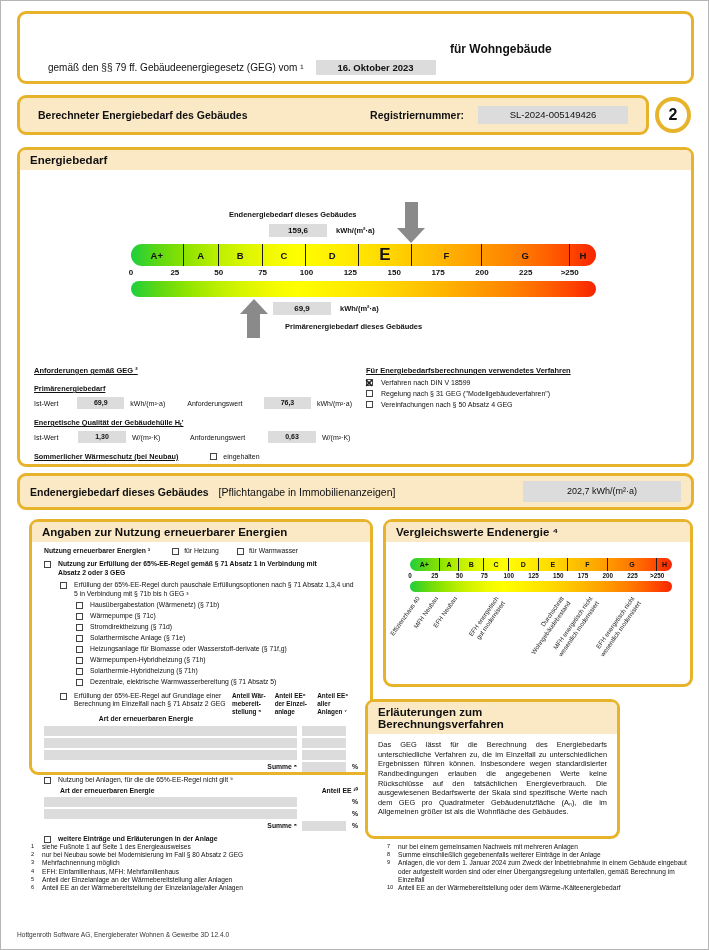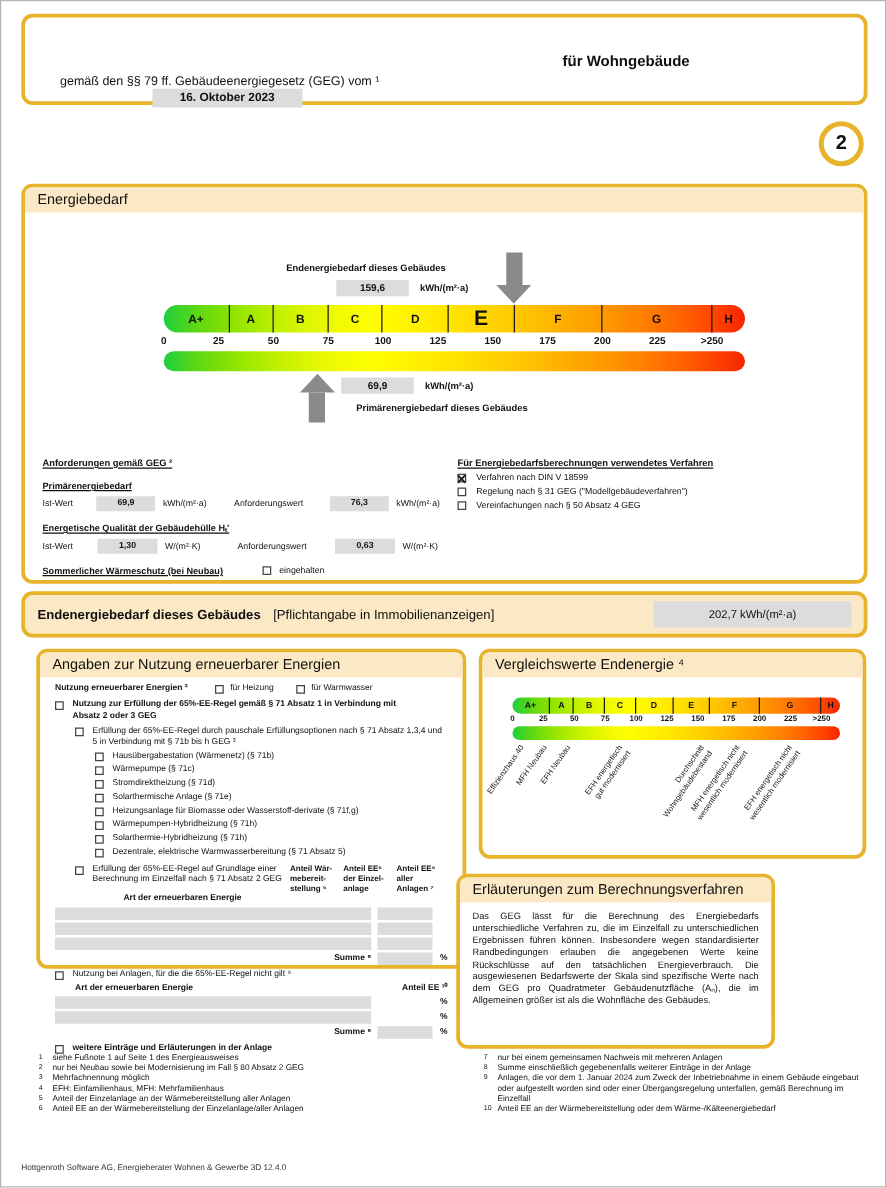--- a/index.html
+++ b/index.html
@@ -1,21 +1,21 @@
 <!DOCTYPE html>
 <html><head>
 <meta charset="utf-8">
 <style>
   html,body{margin:0;padding:0;}
   body{width:709px;height:950px;position:relative;background:#fff;
        font-family:"Liberation Sans", sans-serif;color:#111;}
   .page{position:absolute;left:0;top:0;width:709px;height:950px;border:1px solid #b5b5b5;box-sizing:border-box;background:#fff;overflow:hidden;}
   .goldbox{position:absolute;border:3px solid #e7b32a;border-radius:9px;background:#fff;box-sizing:border-box;}
   .peachfill{background:#fbe9c6;}
-  .phead{background:#fbe9c6;border-radius:5px 5px 0 0;padding:4px 10px;font-weight:normal;font-size:11.5px;}
+  .phead{background:#fbe9c6;border-radius:5px 5px 0 0;padding:4px 10px;font-weight:bold;font-size:11.5px;}
   .graybox{background:#dcdcdc;text-align:center;font-weight:bold;display:inline-block;box-sizing:border-box;}
   .u{text-decoration:underline;font-weight:bold;}
   .b{font-weight:bold;}
   .cb{display:inline-block;width:7px;height:7px;border:1px solid #444;background:#fff;flex:none;box-sizing:border-box;position:relative;}
   .cb.checked::after{content:'\2715';position:absolute;left:-2.5px;top:-3.5px;font-size:11px;font-weight:bold;color:#222;}
   
   .band{background:linear-gradient(90deg,#1ecf3c 0%,#5fd812 6%,#8fe400 12%,#b8ee00 18%,#d8f500 24%,#f2fa00 30%,#ffff00 36%,#ffef00 44%,#ffdf00 52%,#ffcf00 58%,#ffb800 66%,#ff9e00 74%,#ff8200 82%,#ff6300 89%,#ff4200 95%,#f52500 100%);
         border-radius:11px;position:relative;}
   .seg{position:absolute;top:0;height:100%;display:flex;align-items:center;justify-content:center;box-sizing:border-box;}
   .seg.sep{border-right:1px solid #1b1b1b;}
@@ -40,26 +40,33 @@
   .fn sup{flex:none;width:11px;font-size:5.6px;}
   .tinybold{font-size:7.5px;font-weight:bold;}
 </style>
 </head>
 <body>
 
 <div class="page">
 
   <div class="goldbox" style="left:16px;top:10px;width:677px;height:73px;">
     <div style="position:absolute;left:430px;top:28px;font-size:12px;font-weight:bold;">für Wohngebäude</div>
-    <div class="frow" style="position:absolute;left:28px;top:46px;flex-direction:column;">
+    <div class="frow" style="position:absolute;left:28px;top:46px;">
       <span style="font-size:10px;">gemäß den §§ 79 ff. Gebäudeenergiegesetz (GEG) vom ¹</span>
       <span class="graybox" style="width:120px;height:15px;line-height:15px;font-size:9.5px;margin-left:12px;">16. Oktober 2023</span>
     </div>
   </div>
 
+  <div class="goldbox peachfill" style="left:16px;top:94px;width:632px;height:40px;">
+    <div class="frow" style="height:100%;padding:0 18px;">
+      <span style="font-size:10.5px;font-weight:bold;">Berechneter Energiebedarf des Gebäudes</span>
+      <span style="font-size:10.5px;font-weight:bold;margin-left:auto;">Registriernummer:</span>
+      <span class="graybox" style="width:150px;height:18px;line-height:18px;font-size:9.5px;margin-left:14px;font-weight:normal;">SL-2024-005149426</span>
+    </div>
+  </div>
   <div style="position:absolute;left:654px;top:96px;width:36px;height:36px;border:4px solid #e7b32a;border-radius:50%;box-sizing:border-box;display:flex;align-items:center;justify-content:center;font-size:16px;font-weight:bold;background:#fff;">2</div>
 
   <div class="goldbox" style="left:16px;top:146px;width:677px;height:320px;">
     <div class="phead">Energiebedarf</div>
 
 
     <div class="tinybold" style="position:absolute;left:209px;top:60px;">Endenergiebedarf dieses Gebäudes</div>
     <div class="frow" style="position:absolute;left:249px;top:74px;">
       <span class="graybox" style="width:58px;height:13px;line-height:13px;font-size:8px;">159,6</span>
       <span class="tinybold" style="margin-left:9px;">kWh/(m²·a)</span>

